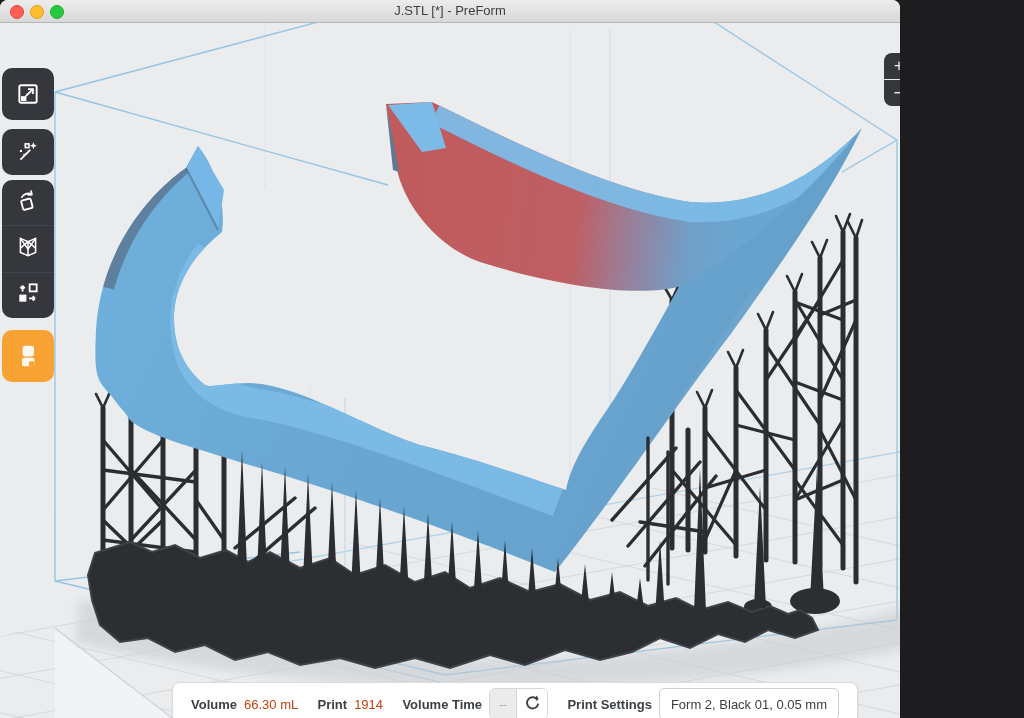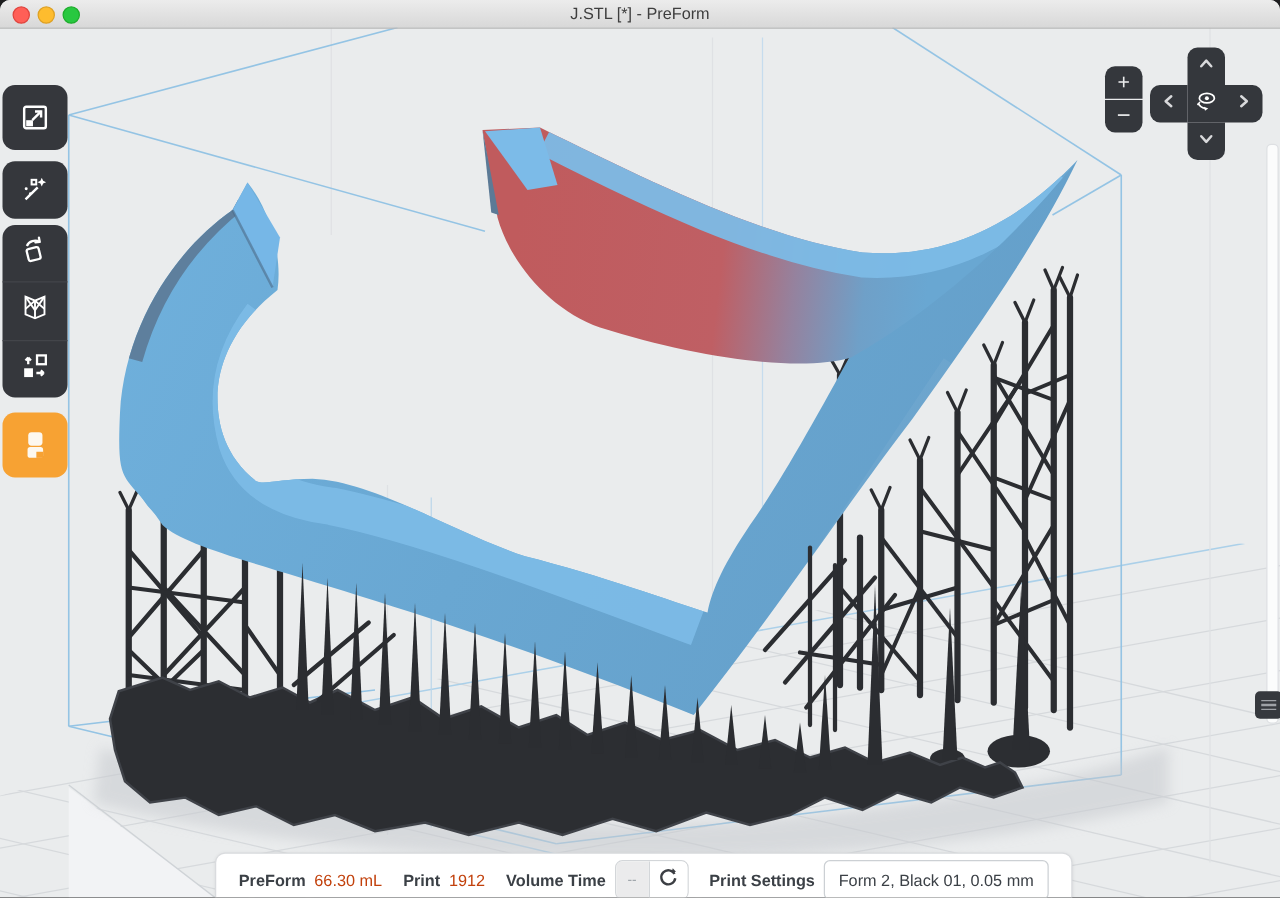--- a/index.html
+++ b/index.html
@@ -1,16 +1,16 @@
 <!DOCTYPE html>
 <html><head>
 <meta charset="utf-8">
 <style>
   html,body{margin:0;padding:0;background:#1d1d1f;font-family:"Liberation Sans",sans-serif;}
-  #window{position:relative;width:1024px;height:718px;overflow:hidden;border-radius:8px 8px 0 0;background:#eaeced;text-decoration:underline;}
+  #window{position:relative;width:900px;height:718px;overflow:hidden;border-radius:8px 8px 0 0;background:#eaeced;text-decoration:underline;}
   
   #titlebar{position:absolute;top:0;left:0;right:0;height:22px;
     background:linear-gradient(#ececec,#d8d8d8);border-bottom:1px solid #b6b6b6;z-index:40;}
   #title-text{position:absolute;left:0;right:0;top:0;height:22px;line-height:22px;text-align:center;
     font-size:13px;color:#3e3e3e;}
   .tl{position:absolute;top:5px;width:12px;height:12px;border-radius:50%;}
   #tl-close{left:10px;background:#ff5f57;border:0.5px solid #e0443e;}
   #tl-min{left:30px;background:#febc2e;border:0.5px solid #dea123;}
   #tl-zoom{left:50px;background:#28c840;border:0.5px solid #1dad2b;}
   
@@ -453,26 +453,26 @@
 
   <div id="slider-track"></div>
   <div id="slider-handle">
     <i></i>
       <i></i>
       <i></i>
   </div>
 
   <div id="statusbar">
     <div class="sgroup">
-      <span class="slabel">PreForm</span>
+      <span class="slabel">Volume</span>
       <span class="svalue">66.30 mL</span>
     </div>
     <div class="sgroup">
       <span class="slabel">Print</span>
-      <span class="svalue">1912</span>
+      <span class="svalue">1914</span>
     </div>
     <div class="sgroup">
       <span class="slabel">Volume Time</span>
       <div id="pt-control">
         <div id="pt-value">--</div>
         <div id="pt-refresh">
           <span>
             <svg width="17" height="17" viewBox="0 0 17 17" fill="none" stroke="#3c3f44" stroke-width="1.9">
               <path d="M13.6,6.2 A5.6,5.6 0 1 0 14.2,9.6"></path>
               <polygon points="12.2,1.6 14.8,4.4 11.2,5.2" fill="#3c3f44" stroke="none"></polygon>

